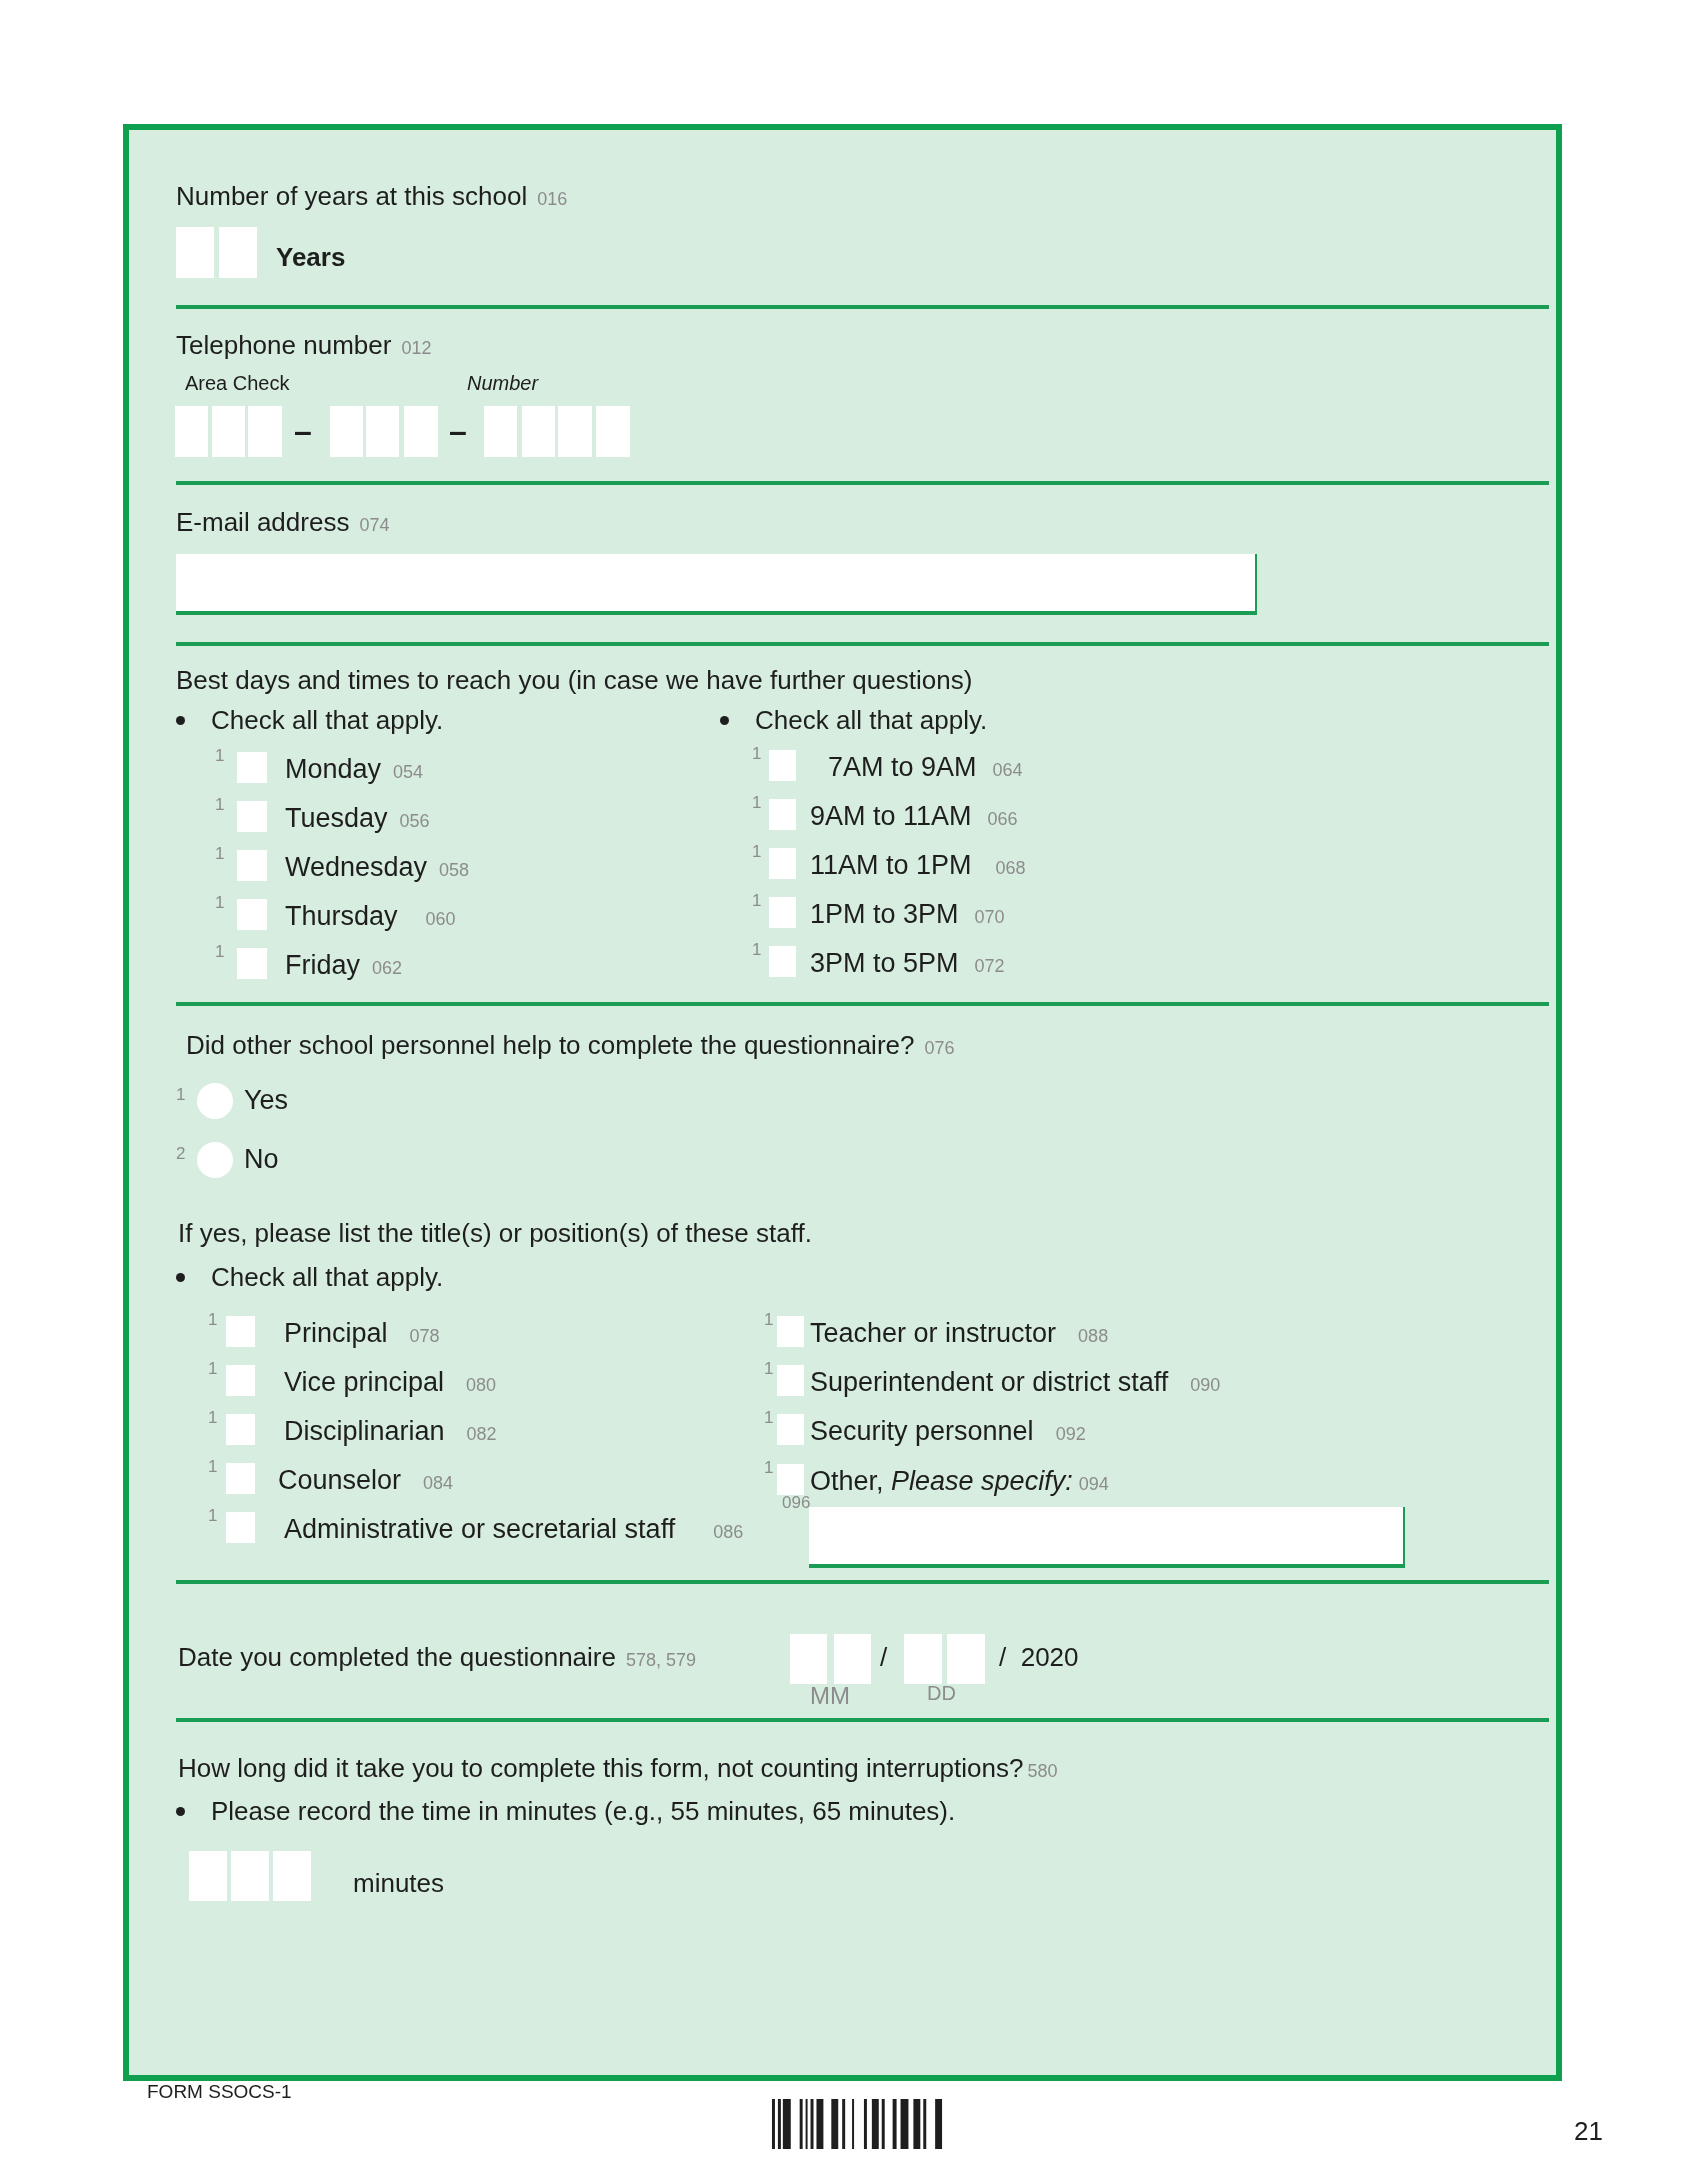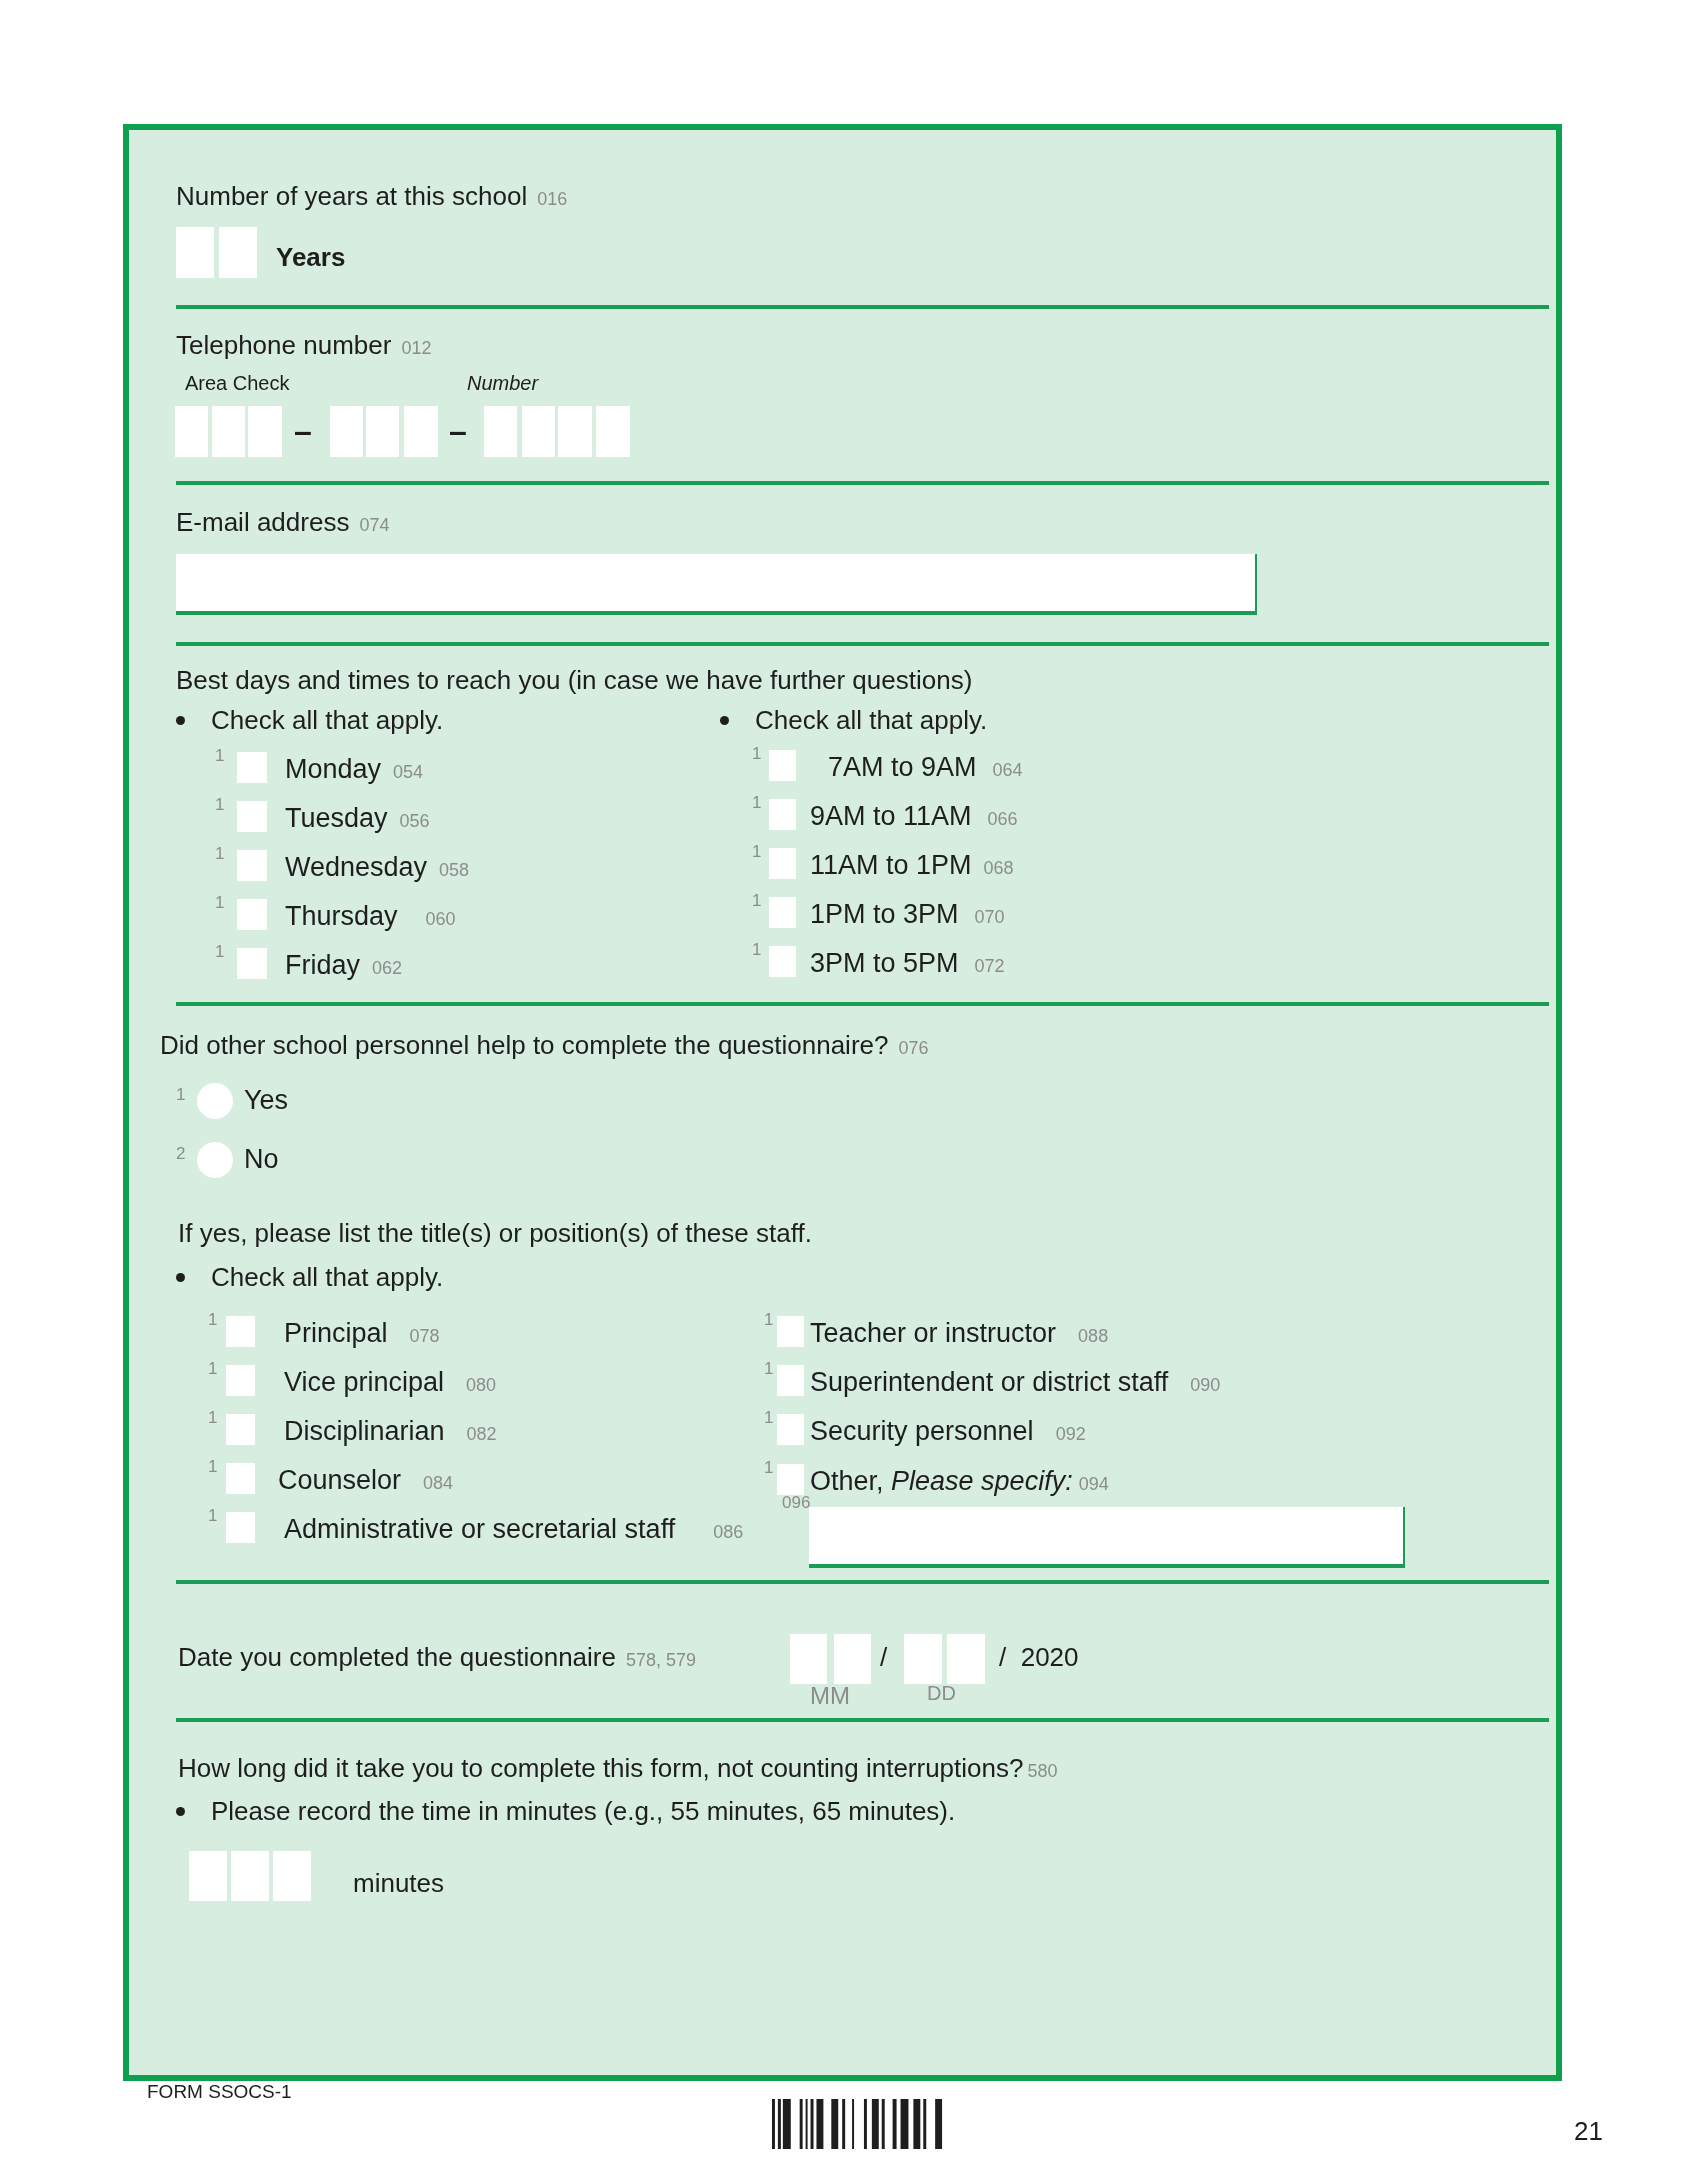--- a/index.html
+++ b/index.html
@@ -104,37 +104,37 @@
       <span class="cb-label" style="left: 76px;"><span>7AM to 9AM</span><span class="code" style="margin-left: 16px;">064</span></span>
     </div>
     <div class="cb-row" style="left: 752px; top: 799px; width: 515px;">
       <span class="cb-num">1</span>
       <span class="cb-box" style="left: 17px; width: 27px;"></span>
       <span class="cb-label" style="left: 58px;"><span>9AM to 11AM</span><span class="code" style="margin-left: 16px;">066</span></span>
     </div>
     <div class="cb-row" style="left: 752px; top: 848px; width: 515px;">
       <span class="cb-num">1</span>
       <span class="cb-box" style="left: 17px; width: 27px;"></span>
-      <span class="cb-label" style="left: 58px;"><span>11AM to 1PM</span><span class="code" style="margin-left: 12px;">068</span></span>
+      <span class="cb-label" style="left: 58px;"><span>11AM to 1PM</span><span class="code" style="margin-left: 24px;">068</span></span>
     </div>
     <div class="cb-row" style="left: 752px; top: 897px; width: 515px;">
       <span class="cb-num">1</span>
       <span class="cb-box" style="left: 17px; width: 27px;"></span>
       <span class="cb-label" style="left: 58px;"><span>1PM to 3PM</span><span class="code" style="margin-left: 16px;">070</span></span>
     </div>
     <div class="cb-row" style="left: 752px; top: 946px; width: 515px;">
       <span class="cb-num">1</span>
       <span class="cb-box" style="left: 17px; width: 27px;"></span>
       <span class="cb-label" style="left: 58px;"><span>3PM to 5PM</span><span class="code" style="margin-left: 16px;">072</span></span>
     </div>
   </div>
 
 <div class="divider" style="top:1002px;"></div>
 
-<div class="q" style="left:160px; top:1030px;">
+<div class="q" style="left:186px; top:1030px;">
   <span>Did other school personnel help to complete the questionnaire?</span><span class="code">076</span>
 </div>
 <div class="abs" style="left:176px; top:1083px; height:36px; width:198px;">
   <span class="abs grey" style="left:0; top:2px; font-size:17px;">1</span>
   <span class="radio" style="left:21px; top:0;"></span>
   <span class="abs" style="left:68px; top:2px; font-size:27px;">Yes</span>
 </div>
 <div class="abs" style="left:176px; top:1142px; height:36px; width:198px;">
   <span class="abs grey" style="left:0; top:2px; font-size:17px;">2</span>
   <span class="radio" style="left:21px; top:0;"></span>

